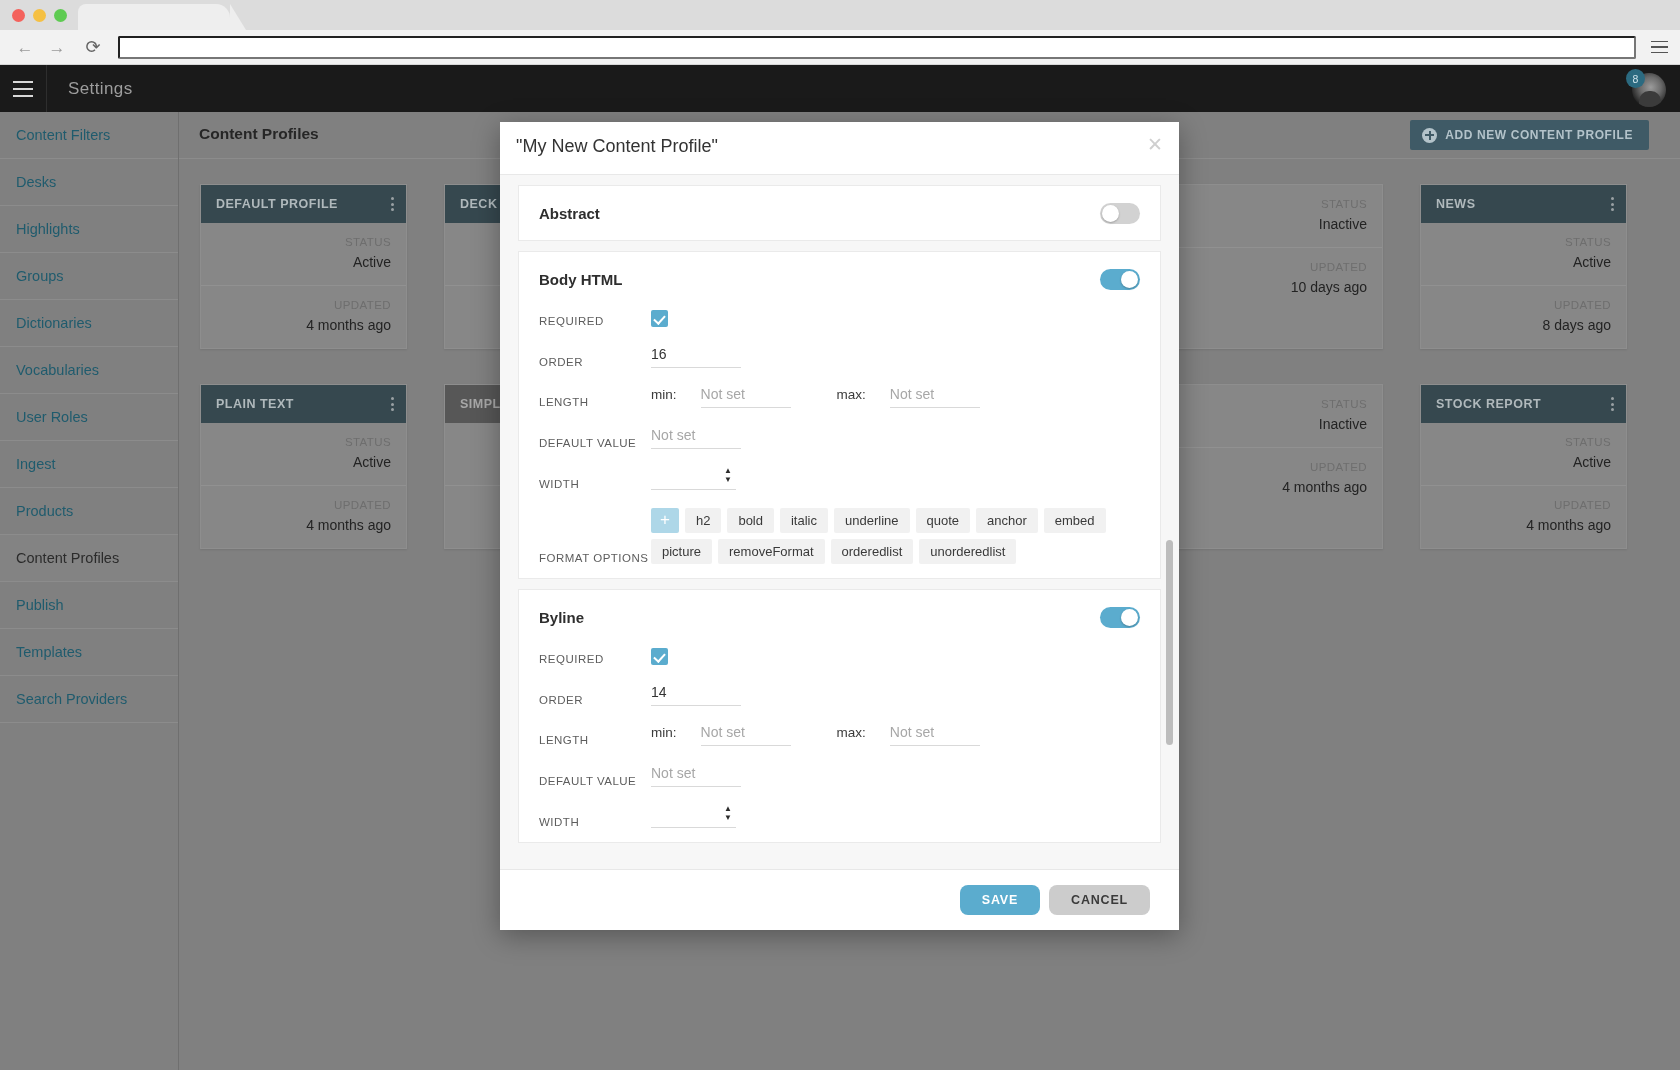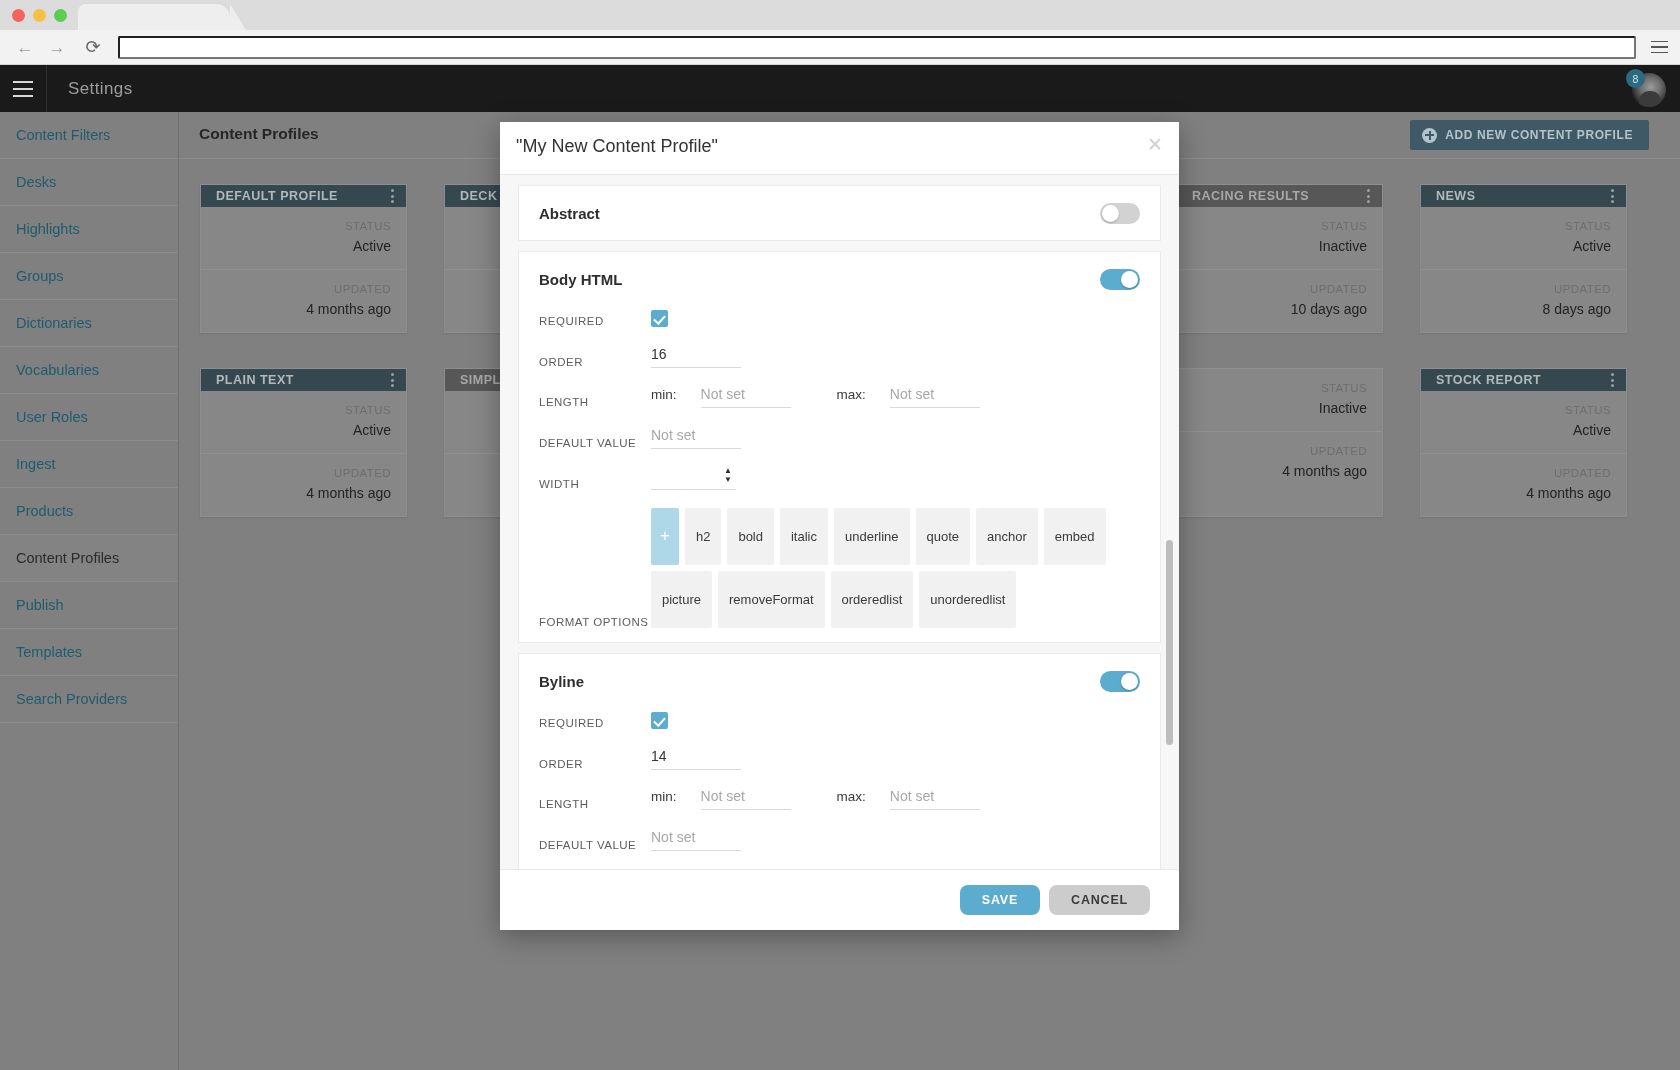--- a/index.html
+++ b/index.html
@@ -144,21 +144,21 @@
     position: absolute; left: 21px; top: 72px;
     width: 1444px;
     display: flex; flex-wrap: wrap; gap: 35px 37px;
   }
   .card {
     width: 207px; background: #878787;
     border: 1px solid #8e8e8e;
     box-shadow: 0 1px 2px rgba(0,0,0,0.10);
   }
   .card-head {
-    height: 22px; display: flex; align-items: center;
+    height: 38px; display: flex; align-items: center;
     padding: 0 10px 0 15px;
     color: #b7b7b7; font-size: 12.5px; font-weight: bold; letter-spacing: 0.5px;
   }
   .card-head.active { background: #36484f; color: #b0b9bc; }
   .card-head.inactive { background: #575757; color: #a8a8a8; }
   .card-head .name { flex: 1; white-space: nowrap; overflow: hidden; }
   .kebab { display: flex; flex-direction: column; gap: 2.5px; padding: 4px 2px; }
   .kebab i { display: block; width: 3px; height: 3px; border-radius: 50%; background: #9aa1a4; }
   .card-body { padding: 0; text-align: right; }
   .card-row { padding: 13px 15px 15px 15px; }
@@ -260,21 +260,21 @@
   .uline.sel { width: 85px; height: 22px; }
   .spinner {
     position: absolute; right: 4px; top: 0px;
     display: flex; flex-direction: column; gap: 2px; line-height: 0;
   }
   .spinner b { font-size: 8px; color: #2b2b2b; line-height: 7px; }
 
   .chips { display: flex; flex-wrap: wrap; gap: 6px; max-width: 470px; }
   .chip {
     background: #f1f1f1; border: none; border-radius: 2px;
-    padding: 21px 11px; font-size: 13px; color: #3a3a3a;
+    padding: 5px 11px; font-size: 13px; color: #3a3a3a;
     font-family: "Liberation Sans", sans-serif;
   }
   .chip.add {
     background: #aed7e8; color: #ffffff; font-size: 17px;
     padding: 2px 9px 4px 9px; line-height: 17px;
   }
 
   .modal-foot {
     height: 61px; flex: none;
     border-top: 1px solid #e8e8e8;
@@ -453,28 +453,20 @@
             <div class="card-lbl">STATUS</div>
             <div class="card-val">Inactive</div>
           </div>
           <div class="card-row">
             <div class="card-lbl">UPDATED</div>
             <div class="card-val">4 months ago</div>
           </div>
         </div>
       </div>
       <div class="card">
-        <div class="card-head inactive">
-          <span class="name">RACING RESULTS</span>
-          <span class="kebab">
-            <i></i>
-            <i></i>
-            <i></i>
-          </span>
-        </div>
         <div class="card-body">
           <div class="card-row">
             <div class="card-lbl">STATUS</div>
             <div class="card-val">Inactive</div>
           </div>
           <div class="card-row">
             <div class="card-lbl">UPDATED</div>
             <div class="card-val">10 days ago</div>
           </div>
         </div>

